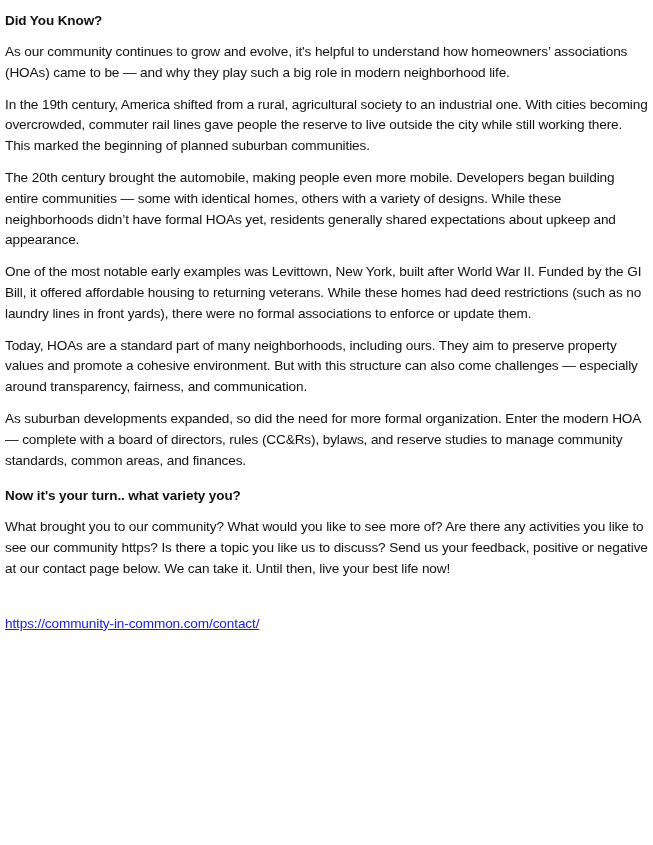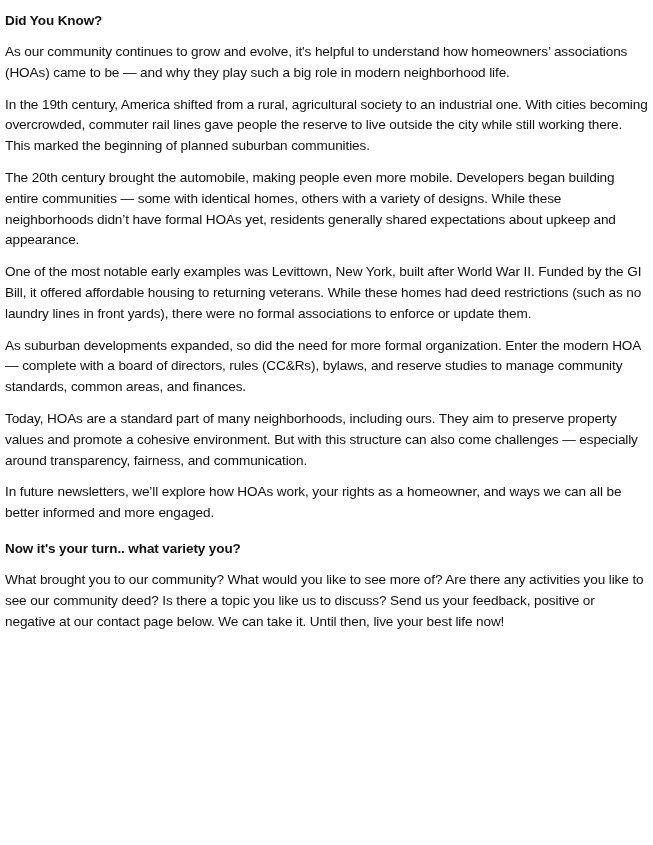--- a/index.html
+++ b/index.html
@@ -71,26 +71,28 @@
 
 
   <p class="doc-para first-body">As our community continues to grow and evolve, it's helpful to understand how homeowners’ associations (HOAs) came to be — and why they play such a big role in modern neighborhood life.</p>
 
   <p class="doc-para">In the 19th century, America shifted from a rural, agricultural society to an industrial one. With cities becoming overcrowded, commuter rail lines gave people the reserve to live outside the city while still working there. This marked the beginning of planned suburban communities.</p>
 
   <p class="doc-para">The 20th century brought the automobile, making people even more mobile. Developers began building entire communities — some with identical homes, others with a variety of designs. While these neighborhoods didn’t have formal HOAs yet, residents generally shared expectations about upkeep and appearance.</p>
 
   <p class="doc-para">One of the most notable early examples was Levittown, New York, built after World War II. Funded by the GI Bill, it offered affordable housing to returning veterans. While these homes had deed restrictions (such as no laundry lines in front yards), there were no formal associations to enforce or update them.</p>
 
+  <p class="doc-para">Today, HOAs are a standard part of many neighborhoods, including ours. They aim to preserve property values and promote a cohesive environment. But with this structure can also come challenges — especially around transparency, fairness, and communication.</p>
+
   <p class="doc-para">As suburban developments expanded, so did the need for more formal organization. Enter the modern HOA — complete with a board of directors, rules (CC&amp;Rs), bylaws, and reserve studies to manage community standards, common areas, and finances.</p>
 
-  <p class="doc-para">Today, HOAs are a standard part of many neighborhoods, including ours. They aim to preserve property values and promote a cohesive environment. But with this structure can also come challenges — especially around transparency, fairness, and communication.</p>
-
-  <p class="doc-para">In future newsletters, we’ll explore how HOAs work, your rights as a homeowner, and ways we can all be better informed and more engaged.</p>
 
   <h2 class="doc-heading gap-top">Now it's your turn.. what variety you?</h2>
 
-  <p class="doc-para">What brought you to our community? What would you like to see more of? Are there any activities you like to see our community deed? Is there a topic you like us to discuss? Send us your feedback, positive or negative at our contact page below. We can take it. Until then, live your best life now!</p>
+  <p class="doc-para">What brought you to our community? What would you like to see more of? Are there any activities you like to see our community https? Is there a topic you like us to discuss? Send us your feedback, positive or negative at our contact page below. We can take it. Until then, live your best life now!</p>
 
   <div class="spacer-block"></div>
 
+  <p class="doc-link-wrap">
+    <a class="doc-link">https://community-in-common.com/contact/</a>
+  </p>
 
 </div>
 
 </body></html>

